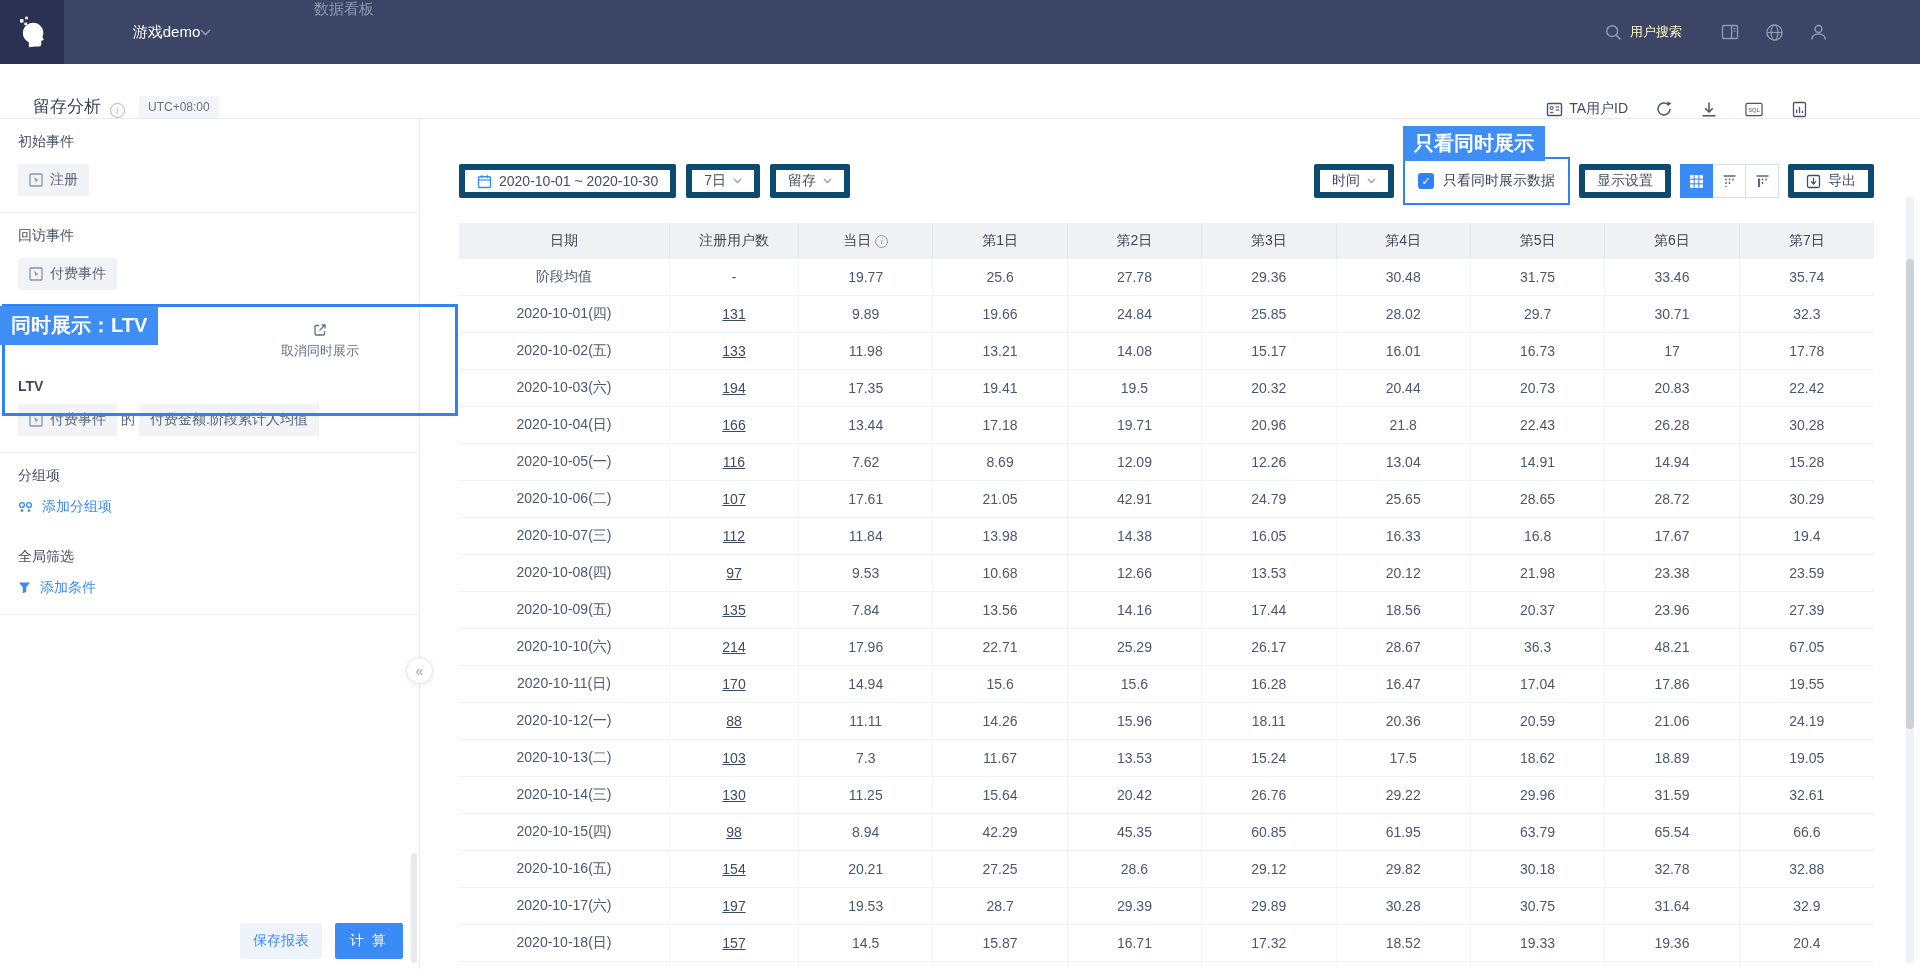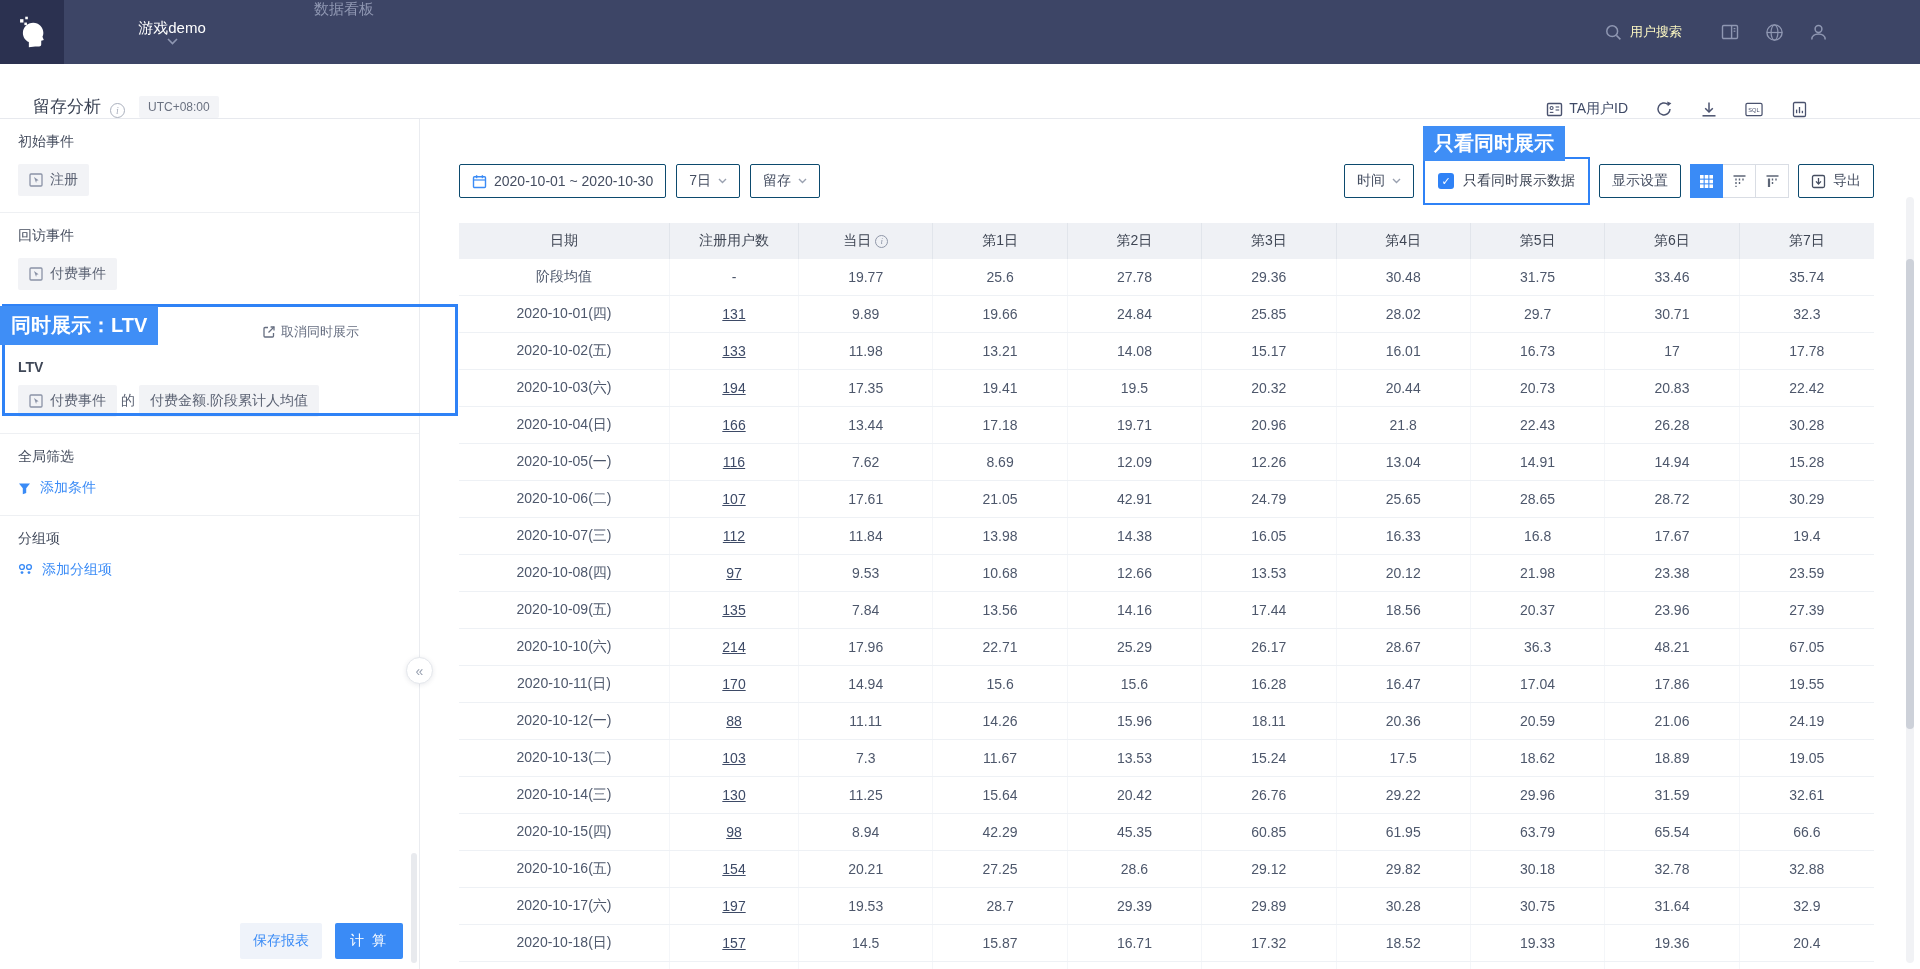--- a/index.html
+++ b/index.html
@@ -2,21 +2,21 @@
 <html><head>
 <meta charset="utf-8">
 <style>
   * { margin:0; padding:0; box-sizing:border-box; }
   html,body { width:1920px; height:969px; overflow:hidden; background:#fff;
     font-family:"Liberation Sans","DejaVu Sans",sans-serif; -webkit-font-smoothing:antialiased; }
 
   
   .navbar { height:64px; background:#3d4566; display:flex; align-items:center; color:#8f97b2; position:relative; }
   .logo-tile { width:64px; height:64px; background:#2b3150; display:flex; align-items:center; justify-content:center; flex-shrink:0; }
-  .project-select { display:flex; align-items:center; justify-content:center; width:172px; margin-left:22px; color:#fff; font-size:15px; cursor:pointer;flex-direction:column; }
+  .project-select { display:flex; align-items:center; justify-content:center; width:172px; margin-left:22px; color:#fff; font-size:15px; cursor:pointer; }
   .chev { display:inline-block; }
   .nav-items { display:flex; margin-left:56px; gap:60px; font-size:15px; height:64px;flex-direction:column; }
   .nav-item { height:64px; display:flex; align-items:center; position:relative; cursor:pointer; color:#8f97b2; }
   .nav-item.active { color:#fff; }
   .nav-item.active .nav-underline { position:absolute; left:50%; transform:translateX(-50%); bottom:2px; width:46px; height:4px; border-radius:2px; background:#fff; }
   .nav-right { margin-left:auto; display:flex; align-items:center; gap:24px; padding-right:92px; }
   .nav-search { display:flex; align-items:center; gap:8px; font-size:13px; color:#fef9c3; cursor:pointer; margin-right:14px; }
   .nav-ic { width:20px; height:20px; display:flex; align-items:center; justify-content:center; cursor:pointer; }
 
   
@@ -34,39 +34,39 @@
   
   .sidebar { width:420px; flex-shrink:0; border-right:1px solid #eaecf0; position:relative; background:#fff; }
   .section { padding:14px 18px 16px; border-bottom:1px solid #eef0f3; }
   .section.no-border { border-bottom:none; }
   .section-head { display:flex; align-items:flex-start; justify-content:space-between; }
   .section-title { font-size:14px; color:#454d5e; line-height:17px; }
   .tag { display:inline-flex; align-items:center; gap:7px; background:#f2f3f6; border-radius:2px; padding:7px 11px; font-size:14px; color:#5b6273; margin-top:14px; cursor:pointer; }
   .tag .tag-ic { color:#8b93a7; display:flex; }
   .of-word { font-size:14px; color:#5b6273; margin:0 4px; }
   .metric-name { font-size:14px; font-weight:bold; color:#3f4757; margin-top:18px; }
-  .cancel-link { display:flex; align-items:center; gap:5px; font-size:13px; color:#666e80; cursor:pointer; margin-right:42px; margin-top:2px; }
+  .cancel-link { display:flex; align-items:center; gap:5px; font-size:13px; color:#666e80; cursor:pointer; margin-right:42px; margin-top:2px;flex-direction:column; }
   .add-link { display:inline-flex; align-items:center; gap:9px; color:#3a8bf6; font-size:14px; margin-top:14px; cursor:pointer; }
   .sidebar-footer { position:absolute; left:0; right:0; bottom:0; padding:10px 16px 10px; display:flex; justify-content:flex-end; align-items:center; gap:13px; background:#fff; }
   .btn-save { background:#eff3fa; color:#3a8bf6; border:none; border-radius:2px; padding:9px 13px; font-size:14px; cursor:pointer; }
   .btn-calc { background:#3a8bf6; color:#fff; border:none; border-radius:2px; padding:9px 15px; font-size:14px; cursor:pointer; letter-spacing:2px; }
   .side-scroll { position:absolute; right:2px; bottom:6px; width:6px; height:110px; border-radius:3px; background:#e8eaee; }
 
   
   .sim-box { position:absolute; left:2px; top:185px; width:456px; height:112px; border:3px solid #2f82f6; pointer-events:none; z-index:5; }
   .sim-callout { position:absolute; left:0; top:187px; background:#3f8ef6; color:#fff; font-size:20px; font-weight:bold; padding:6px 11px; z-index:6; white-space:nowrap; }
 
   .collapse-btn { position:absolute; left:406px; top:538px; width:27px; height:27px; border-radius:50%; background:#fff; border:1px solid #e4e7ec; box-shadow:0 1px 5px rgba(40,50,80,.10); color:#98a0b0; font-size:14px; display:flex; align-items:center; justify-content:center; cursor:pointer; z-index:4; }
 
   
   .main { flex:1; position:relative; padding:38px 0 0 39px; }
   .toolbar { display:flex; align-items:center; width:1415px; }
   .tb-left { display:flex; align-items:center; gap:10px; }
   .tb-right { margin-left:auto; display:flex; align-items:center; gap:9px; }
-  .btn { height:34px; border:1px solid #0c4a6e; border-radius:2px; background:#fff; color:#454e61; font-size:14px; display:inline-flex; align-items:center; gap:7px; padding:0 12px; cursor:pointer; white-space:nowrap; }
+  .btn { height:34px; border:6px solid #0c4a6e; border-radius:2px; background:#fff; color:#454e61; font-size:14px; display:inline-flex; align-items:center; gap:7px; padding:0 12px; cursor:pointer; white-space:nowrap; }
   .btn .chev-g { color:#9aa1b0; }
   .hl-box { position:relative; height:48px; border:2px solid #2f82f6; background:#fff; display:flex; align-items:center; padding:0 13px; z-index:3; }
   .hl-callout { position:absolute; top:-33px; left:-2px; background:#3f8ef6; color:#fff; font-size:20px; font-weight:bold; padding:4px 11px; white-space:nowrap; }
   .checkbox { width:16px; height:16px; background:#2f82f6; border-radius:3px; color:#fff; font-size:11px; display:flex; align-items:center; justify-content:center; margin-right:9px; cursor:pointer; }
   .hl-label { font-size:14px; color:#3f4757; cursor:pointer; }
   .toggle-group { display:flex; }
   .toggle { width:33px; height:34px; border:1px solid #d9dde4; background:#fff; color:#5c6576; display:flex; align-items:center; justify-content:center; cursor:pointer; }
   .toggle + .toggle { border-left:none; }
   .toggle.active { background:#3a8bf6; border-color:#3a8bf6; color:#fff; }
 
@@ -266,44 +266,44 @@
           </span>
           <span>付费事件</span>
         </div>
         <span class="of-word" style="margin-top:10px;">的</span>
         <div class="tag" style="margin-top:10px;">
           <span>付费金额.阶段累计人均值</span>
         </div>
       </div>
     </div>
 
-    <div class="section">
-      <div class="section-title">全局筛选</div>
-      <div class="add-link">
-        <span>
-          <svg width="13" height="13" viewBox="0 0 13 13">
-              <path d="M1 1.5 h11 L8.2 6.3 V11 L4.8 12.3 V6.3 Z" fill="#3a8bf6"></path>
-            </svg>
-        </span>
-        <span>添加条件</span>
-      </div>
-    </div>
-
     <div class="section no-border">
       <div class="section-title">分组项</div>
       <div class="add-link">
         <span>
           <svg width="15" height="13" viewBox="0 0 15 13">
               <circle cx="4" cy="4" r="2.4" fill="none" stroke="#3a8bf6" stroke-width="1.4"></circle>
               <circle cx="11" cy="4" r="2.4" fill="none" stroke="#3a8bf6" stroke-width="1.4"></circle>
               <circle cx="4" cy="9.6" r="1.4" fill="#3a8bf6"></circle>
               <circle cx="11" cy="9.6" r="1.4" fill="#3a8bf6"></circle>
             </svg>
         </span>
         <span>添加分组项</span>
+      </div>
+    </div>
+
+    <div class="section">
+      <div class="section-title">全局筛选</div>
+      <div class="add-link">
+        <span>
+          <svg width="13" height="13" viewBox="0 0 13 13">
+              <path d="M1 1.5 h11 L8.2 6.3 V11 L4.8 12.3 V6.3 Z" fill="#3a8bf6"></path>
+            </svg>
+        </span>
+        <span>添加条件</span>
       </div>
     </div>
 
     <div class="sidebar-footer">
       <button class="btn-save">保存报表</button>
       <button class="btn-calc">计 算</button>
     </div>
     <div class="side-scroll"></div>
   </aside>
 

